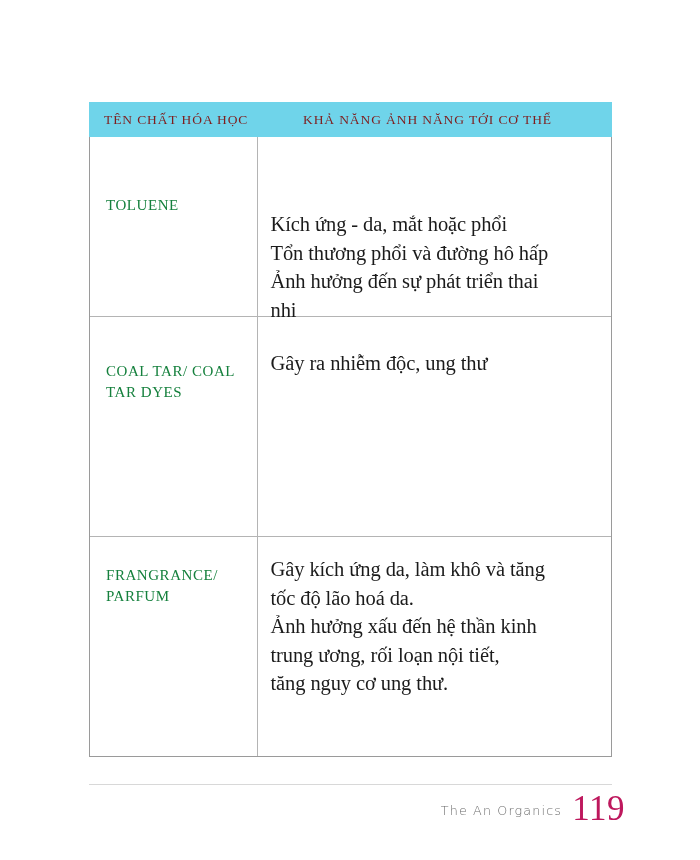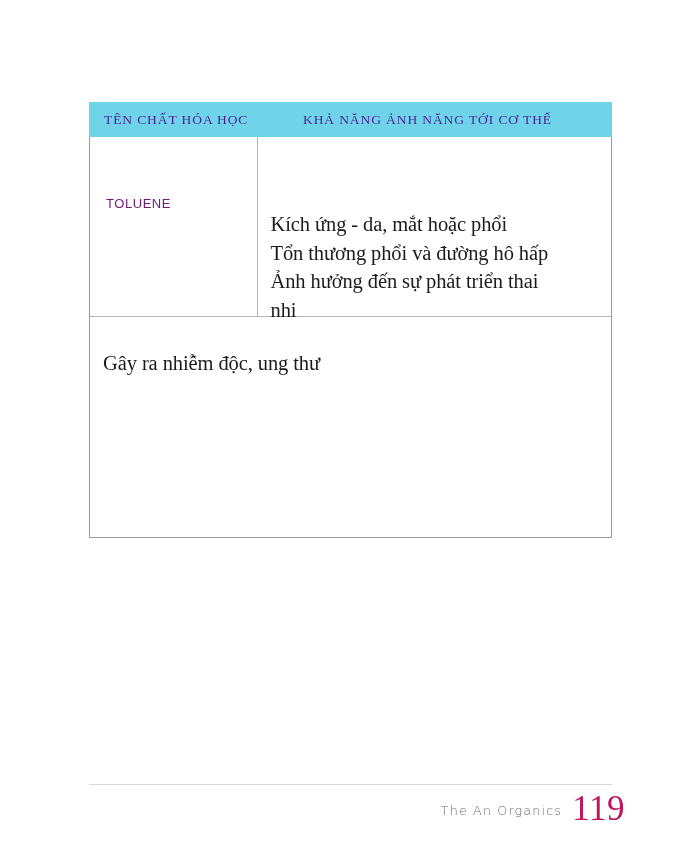--- a/index.html
+++ b/index.html
@@ -29,21 +29,21 @@
     width: 523px;
   }
 
   .table-header {
     display: flex;
     background: #6fd4ea;
     height: 35px;
     align-items: center;
   }
   .th {
-    color: #4c1d95;
+    color: #7f1d1d;
     font-family: "Liberation Serif", "DejaVu Serif", serif;
     font-size: 13.5px;
     letter-spacing: 0.9px;
     line-height: 1;
     white-space: nowrap;
     font-weight: 400;
   }
   .th-name {
     width: 169px;
     padding-left: 15px;
@@ -88,24 +88,24 @@
     flex: 1;
     box-sizing: border-box;
     padding: 0 6px 0 13px;
     display: flex;
     flex-direction: column;
     align-items: flex-start;
     justify-content: flex-start;
   }
 
   .chem-name {
-    font-family: Liberation Sans, sans-serif;
-    font-size: 13px;
+    font-family: Liberation Serif, serif;
+    font-size: 15px;
     letter-spacing: 0.55px;
-    color: #701a75;
+    color: #15803d;
     line-height: 1.42;
     white-space: pre-line;
   }
 
   .effect-text {
     font-family: "Liberation Serif", "DejaVu Serif", serif;
     font-size: 20.5px;
     color: #1b1b1b;
     line-height: 28.5px;
     white-space: pre-line;
@@ -184,25 +184,42 @@
         </div>
         <div class="cell-effect">
           <span class="effect-text">Kích ứng - da, mắt hoặc phổi
 Tổn thương phổi và đường hô hấp
 Ảnh hưởng đến sự phát triển thai
 nhi</span>
         </div>
       </div>
 
       <div class="row row-2">
+        <div class="cell-name">
+          <span class="chem-name">COAL TAR/ COAL
+TAR DYES</span>
+        </div>
         <div class="cell-effect">
           <span class="effect-text">Gây ra nhiễm độc, ung thư</span>
         </div>
       </div>
 
+      <div class="row row-3">
+        <div class="cell-name">
+          <span class="chem-name">FRANGRANCE/
+PARFUM</span>
+        </div>
+        <div class="cell-effect">
+          <span class="effect-text">Gây kích ứng da, làm khô và tăng
+tốc độ lão hoá da.
+Ảnh hưởng xấu đến hệ thần kinh
+trung ương, rối loạn nội tiết,
+tăng nguy cơ ung thư.</span>
+        </div>
+      </div>
 
     </div>
   </div>
 
   <div class="footer-rule"></div>
 
   <div class="footer">
     <span class="brand">The An Organics</span>
     <span class="page-number">119</span>
   </div>

